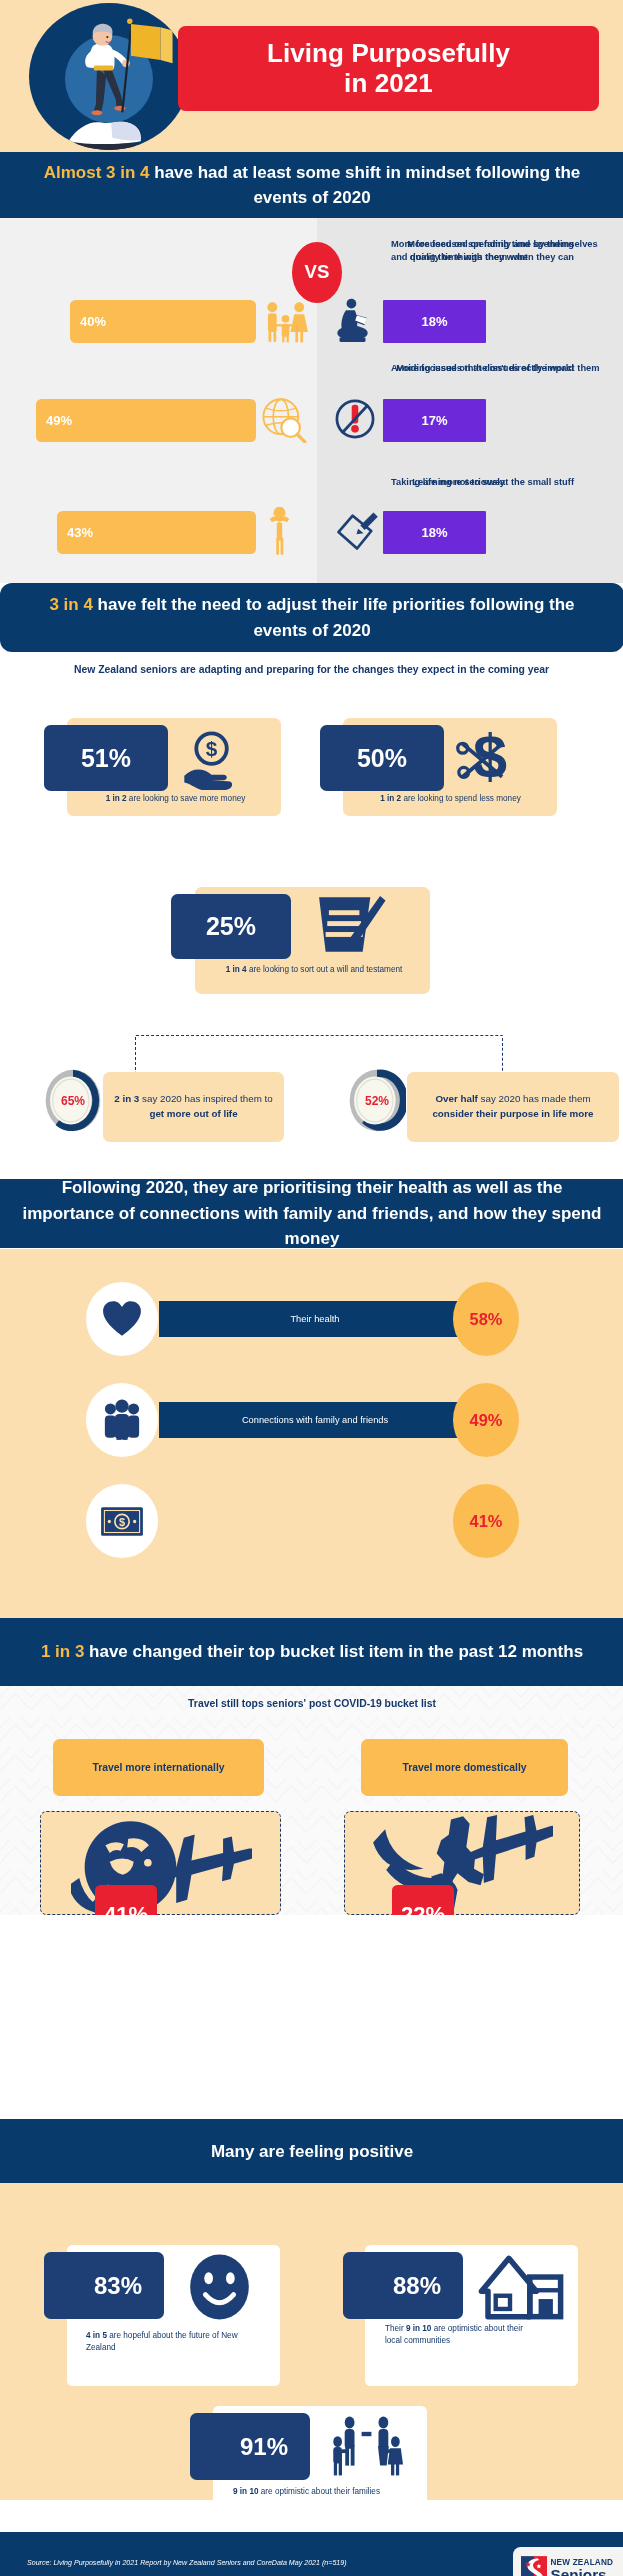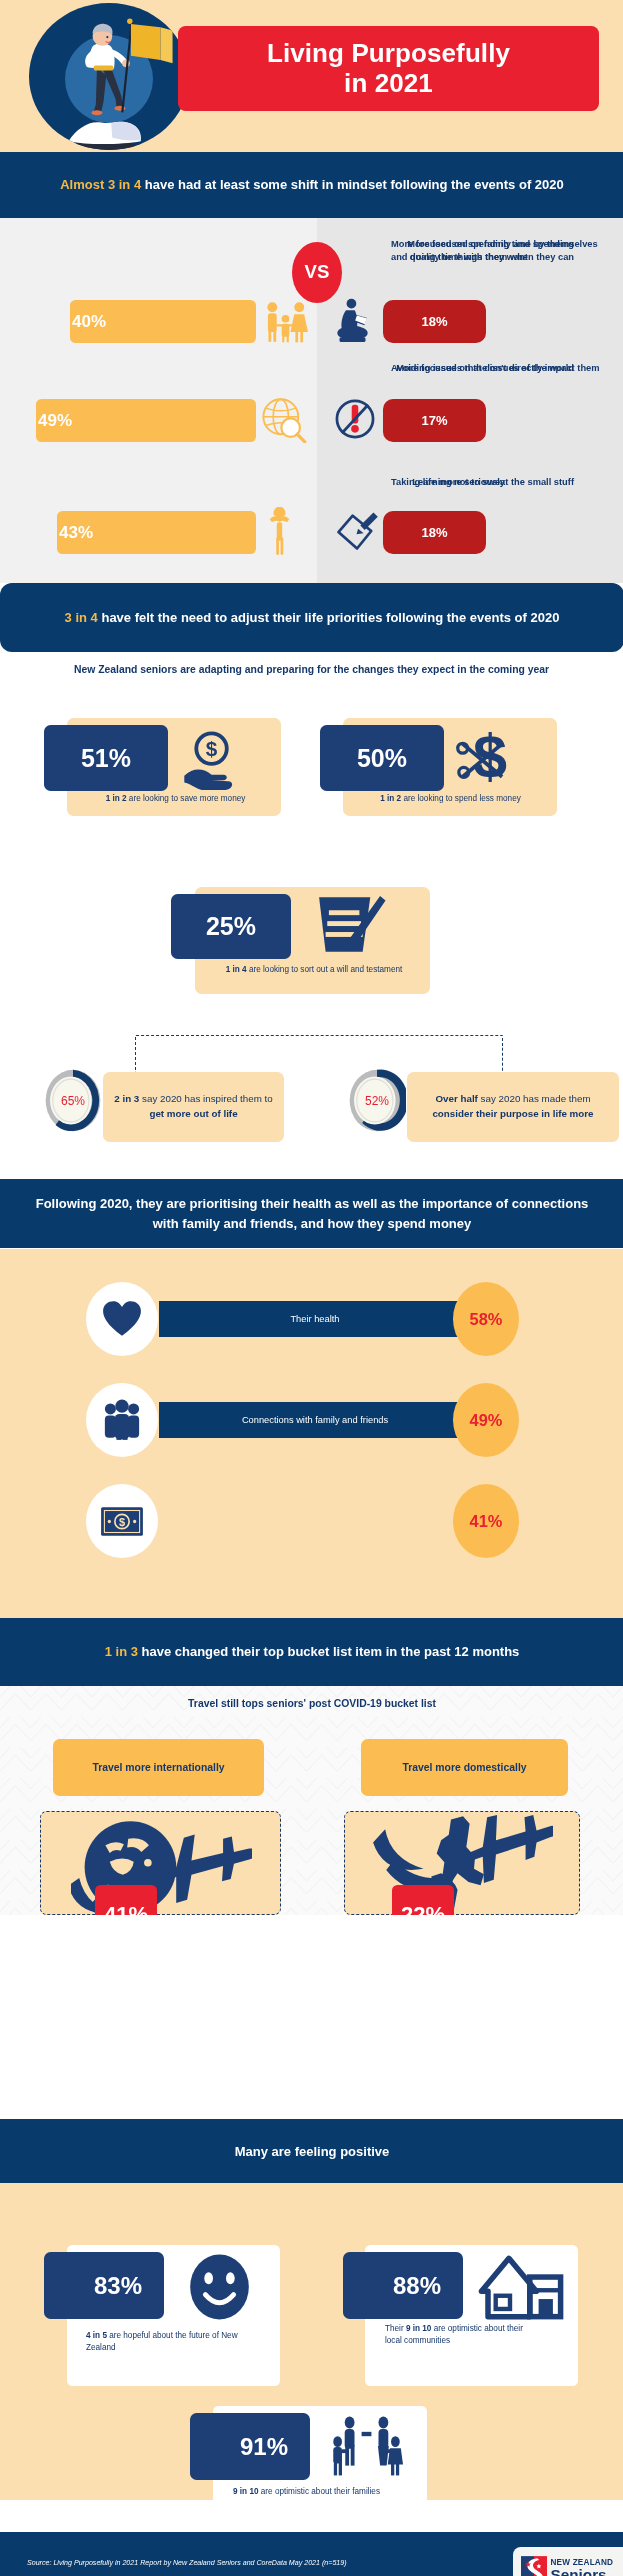--- a/index.html
+++ b/index.html
@@ -20,57 +20,57 @@
   .hero-art { position:absolute; left:0; top:0; width:160px; height:147px; }
   .title-box { position:absolute; left:178px; top:26px; width:421px; height:85px;
     background:#e8202f; border-radius:7.7px; display:flex; align-items:center;
     justify-content:center; }
   .title-box h1 { color:#ffffff; font-size:26px; line-height:1.12; font-weight:bold;
     text-align:center; letter-spacing:0.1px; font-family:"Liberation Sans", sans-serif; }
 
   
   .banner { position:absolute; left:0; width:624px; background:#083A6B;
     display:flex; align-items:center; justify-content:center; text-align:center; }
-  .banner p { color:#ffffff; font-size:13px; line-height:1.5; font-weight:bold; padding:0 22px; }
+  .banner p { color:#ffffff; font-size:17px; line-height:1.5; font-weight:bold; padding:0 22px; }
   .hl { color:#f6b943; }
 
   
   .vs-sec { position:absolute; left:0; top:218px; width:624px; height:365px; }
   .vs-left { position:absolute; left:0; top:0; width:317px; height:365px; background:#f1f1f1; }
   .vs-right { position:absolute; left:317px; top:0; width:306px; height:365px; background:#e6e6e6; }
   .vs-badge { position:absolute; left:292px; top:23.5px; width:50px; height:61px;
     background:#e8202f; border-radius:50%; display:flex; align-items:center;
     justify-content:center; color:#fff; font-size:18.6px; font-weight:bold; z-index:5; }
   .vs-cap { position:absolute; color:#15386c; font-size:9.3px; line-height:1.42;
     font-weight:bold; }
   .cap-l { text-align:right; width:186px; right:50px; }
   .cap-r { text-align:left; width:213px; left:391px; }
   .bar-y { position:absolute; background:#fbbd52; border-radius:5.5px; height:43px;
-    display:flex; align-items:center; color:#fff; font-size:17px; font-weight:bold;
-    padding-left:2px; }
-  .bar-b { position:absolute; background:#b91c1c; border-radius:10px; height:43px;
+    display:flex; align-items:center; color:#fff; font-size:13px; font-weight:bold;
+    padding-left:10px; }
+  .bar-b { position:absolute; background:#6d28d9; border-radius:1px; height:43px;
     display:flex; align-items:center; justify-content:center; color:#fff;
     font-size:13px; font-weight:bold;text-align:center; }
   .vicon { position:absolute; }
 
   
   .adapt { position:absolute; left:0; top:652px; width:624px; height:518px; background:#fff; }
   .adapt h2 { position:absolute; left:38px; top:9.8px; width:547px; text-align:center;
     color:#15386c; font-size:10.4px; line-height:1.5; font-weight:bold; }
   .stat-card { position:absolute; background:#fbdfb0; border-radius:6.6px; }
   .stat-num { position:absolute; background:#1d3f75; border-radius:6.6px;
     display:flex; align-items:center; justify-content:center; color:#fff;
     font-size:25px; font-weight:bold; }
   .stat-cap { position:absolute; text-align:center; color:#15386c; font-size:8.2px;
     line-height:1.45; }
   .stat-cap b { font-weight:bold; }
   .donut { position:absolute; width:58px; height:65px; }
   .donut-pct { position:absolute; width:58px; height:65px; display:flex;
     align-items:center; justify-content:center; color:#e8202f; font-size:12px;
-    font-weight:normal; }
+    font-weight:bold; }
   .donut-card { position:absolute; background:#fbdfb0; border-radius:6.6px;
     display:flex; align-items:center; justify-content:center; text-align:center;
     color:#15386c; font-size:9.8px; line-height:1.5; padding:5.5px 9.8px; }
   .dashed-link { position:absolute; border:0.5px dashed #15386c; border-bottom:none;
     border-radius:1.1px; }
 
   
   .prio { position:absolute; left:0; top:1249px; width:624px; height:369px; background:#fbdfb0; }
   .prio-row { position:absolute; left:0; width:624px; height:74px; }
   .prio-bar { position:absolute; left:159px; top:18.6px; width:312px; height:36px;

